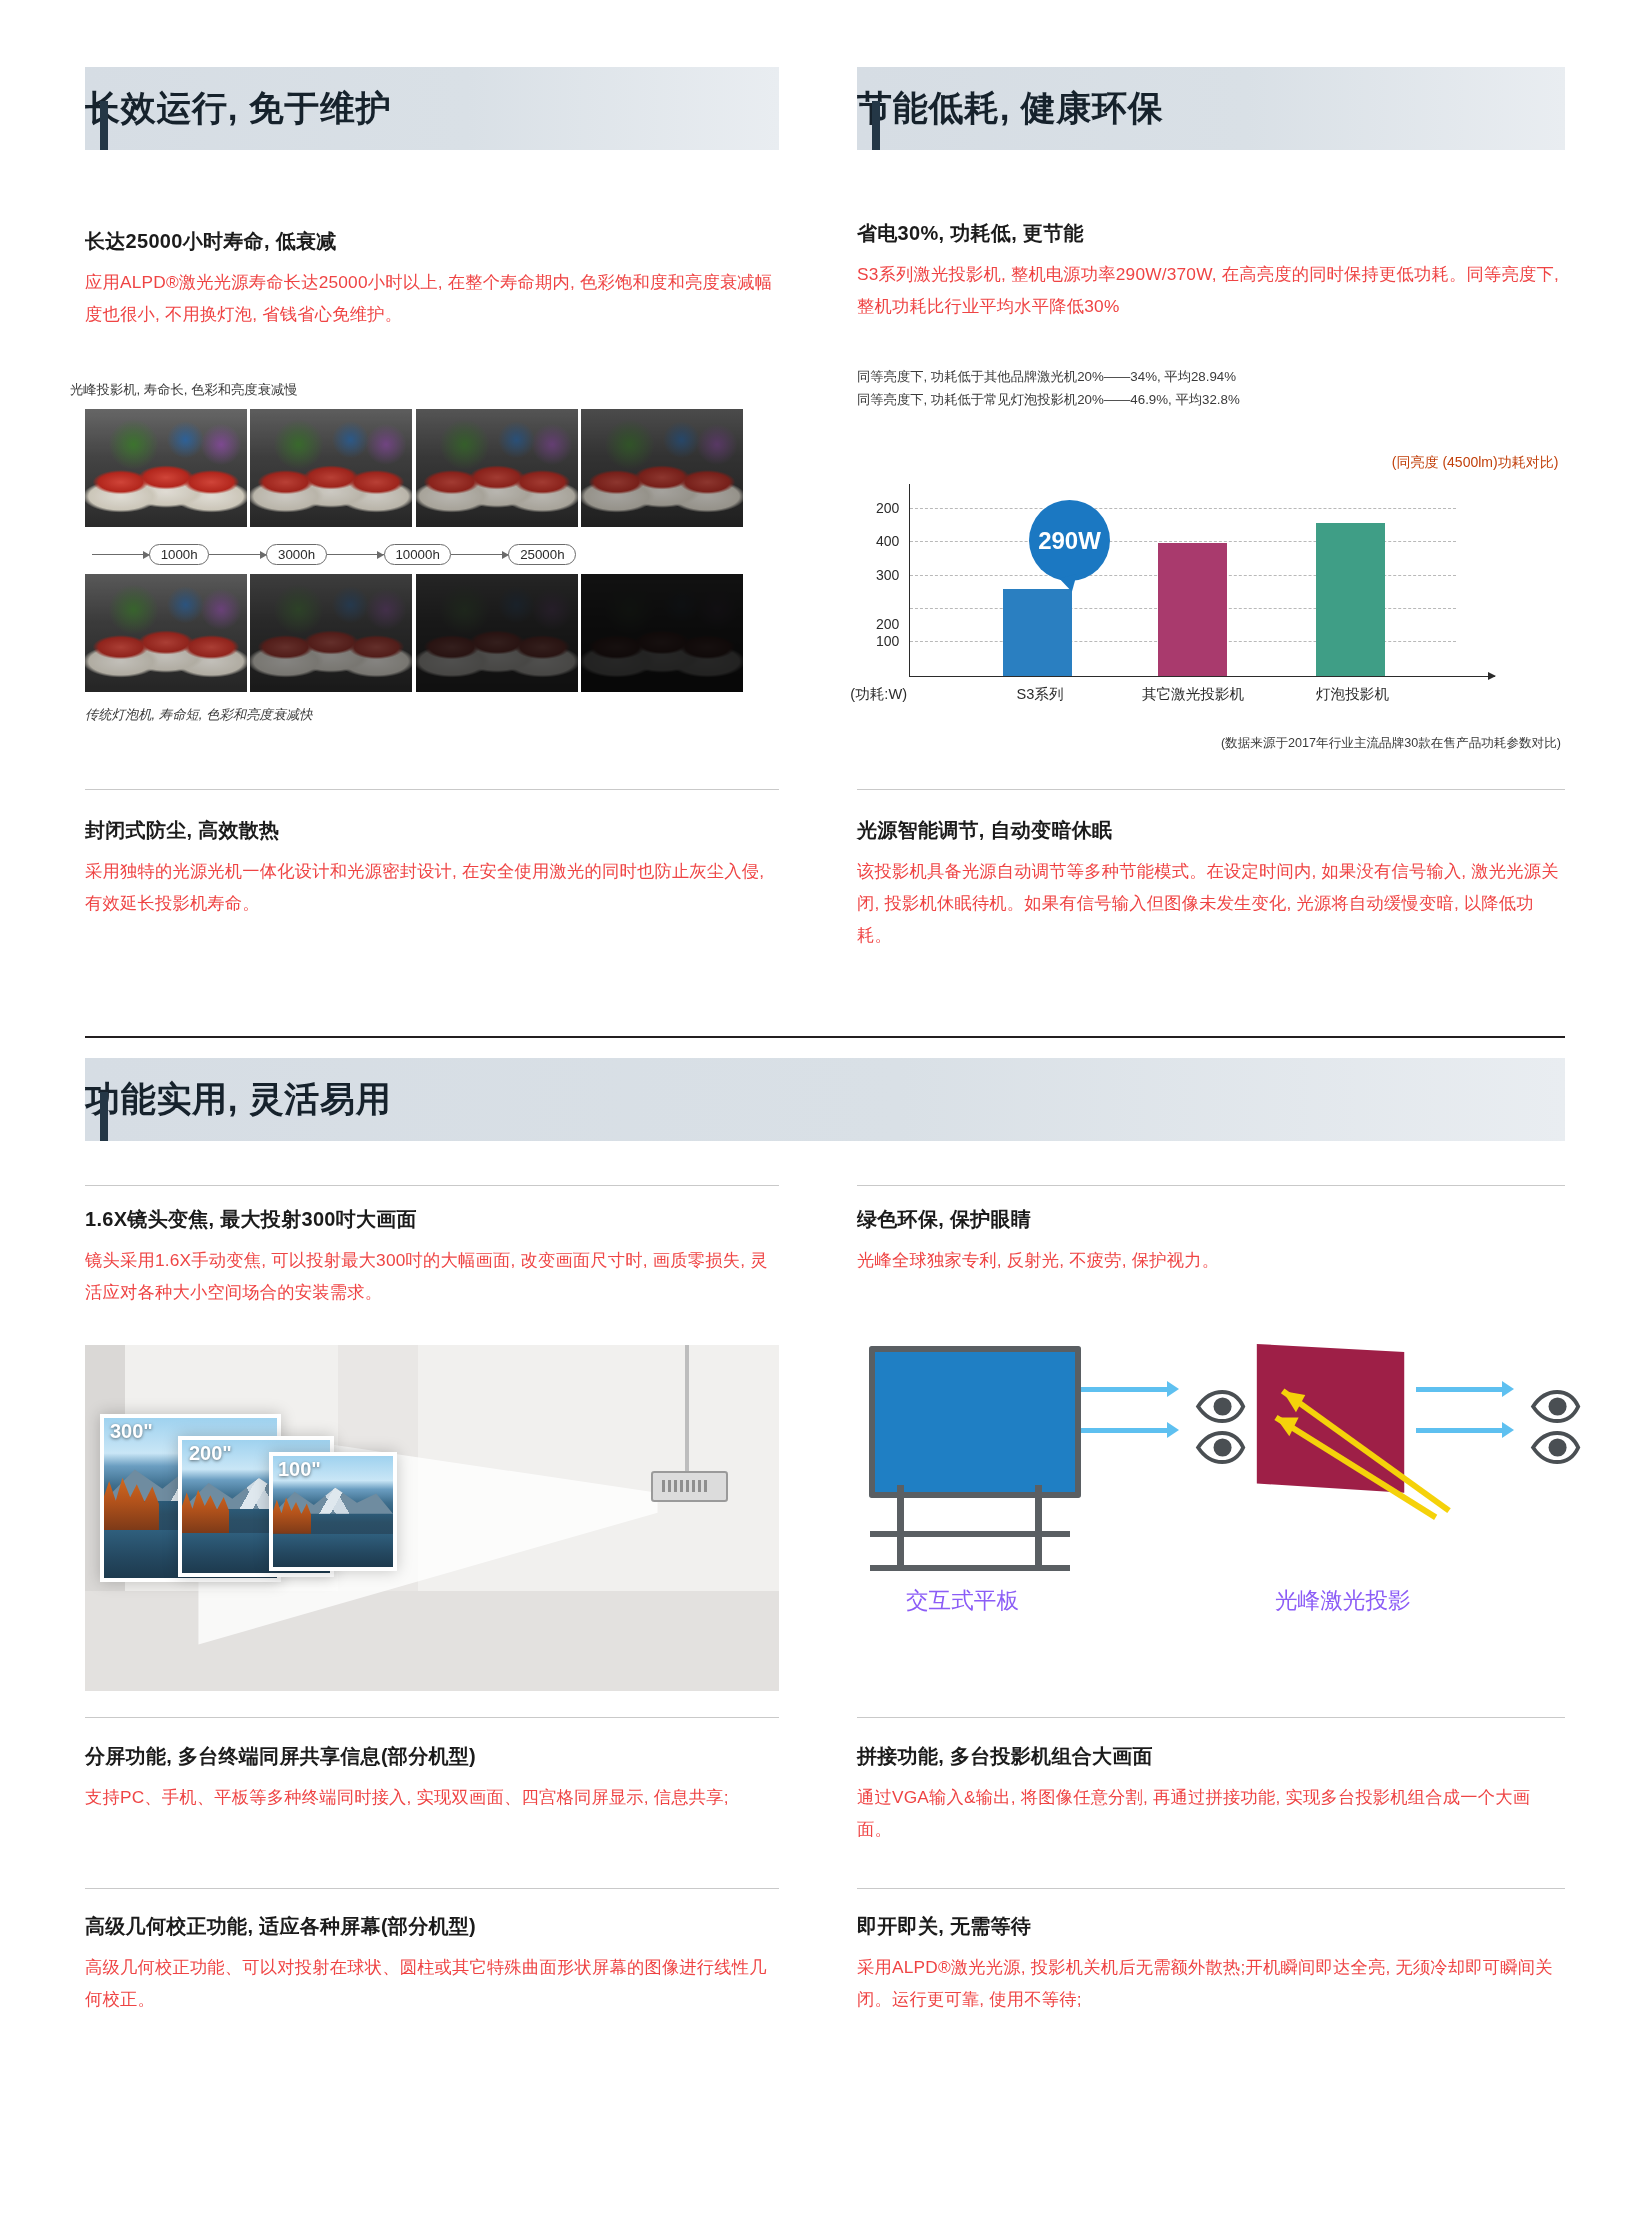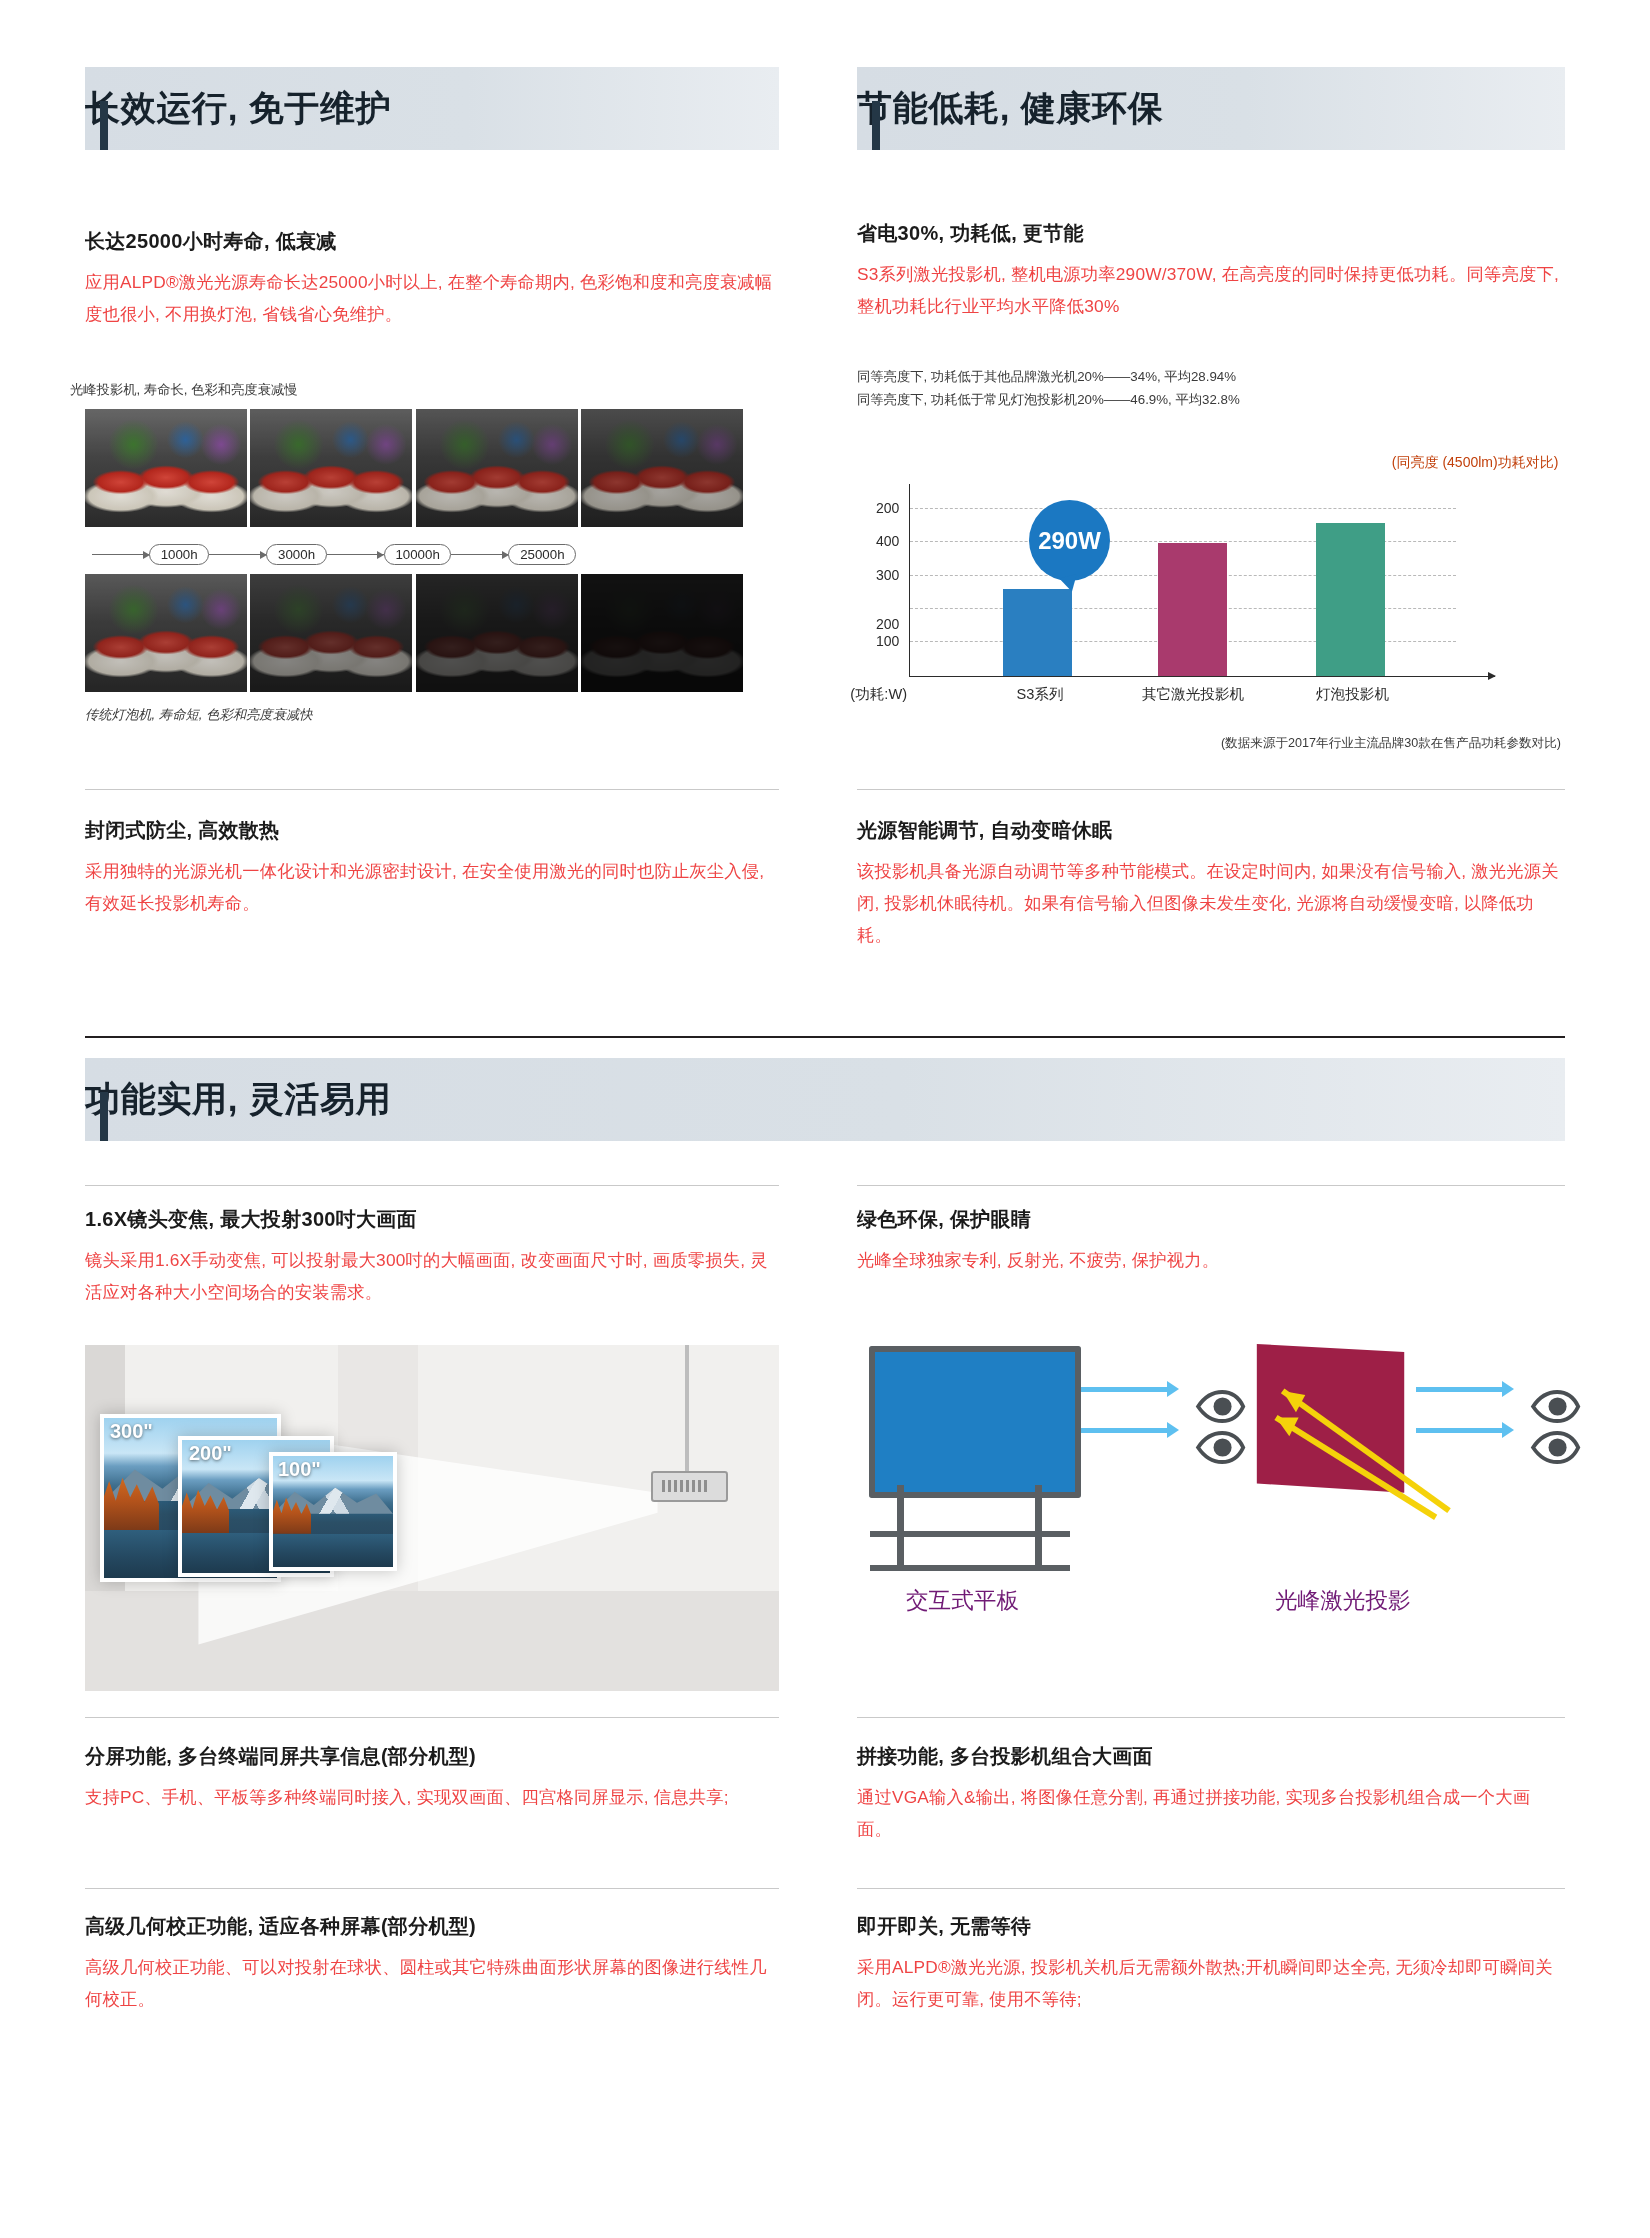--- a/index.html
+++ b/index.html
@@ -158,21 +158,21 @@
   }
   .stand { position:absolute; background:#5a5f63; }
   .arrow-blue { position:absolute; height:4.7px; background:#5ec0f0; }
   .arrow-blue:after{
     content:""; position:absolute; right:-10.7px; top:-6px;
     border-left:12px solid #5ec0f0; border-top:8px solid transparent; border-bottom:8px solid transparent;
   }
   .eye {
     position:absolute; width:52px; height:49px;
   }
-  .eyecap { position:absolute; font-size:22.6px; color:#701a75; }
+  .eyecap { position:absolute; font-size:22.6px; color:#8b5cf6; }
 </style>
 </head>
 <body>
 
 <div class="page">
 
   <div class="banner" style="left:85px; top:67px; width:694px;">
     <div class="bar"></div>
     <div class="btxt">长效运行, 免于维护</div>
   </div>

